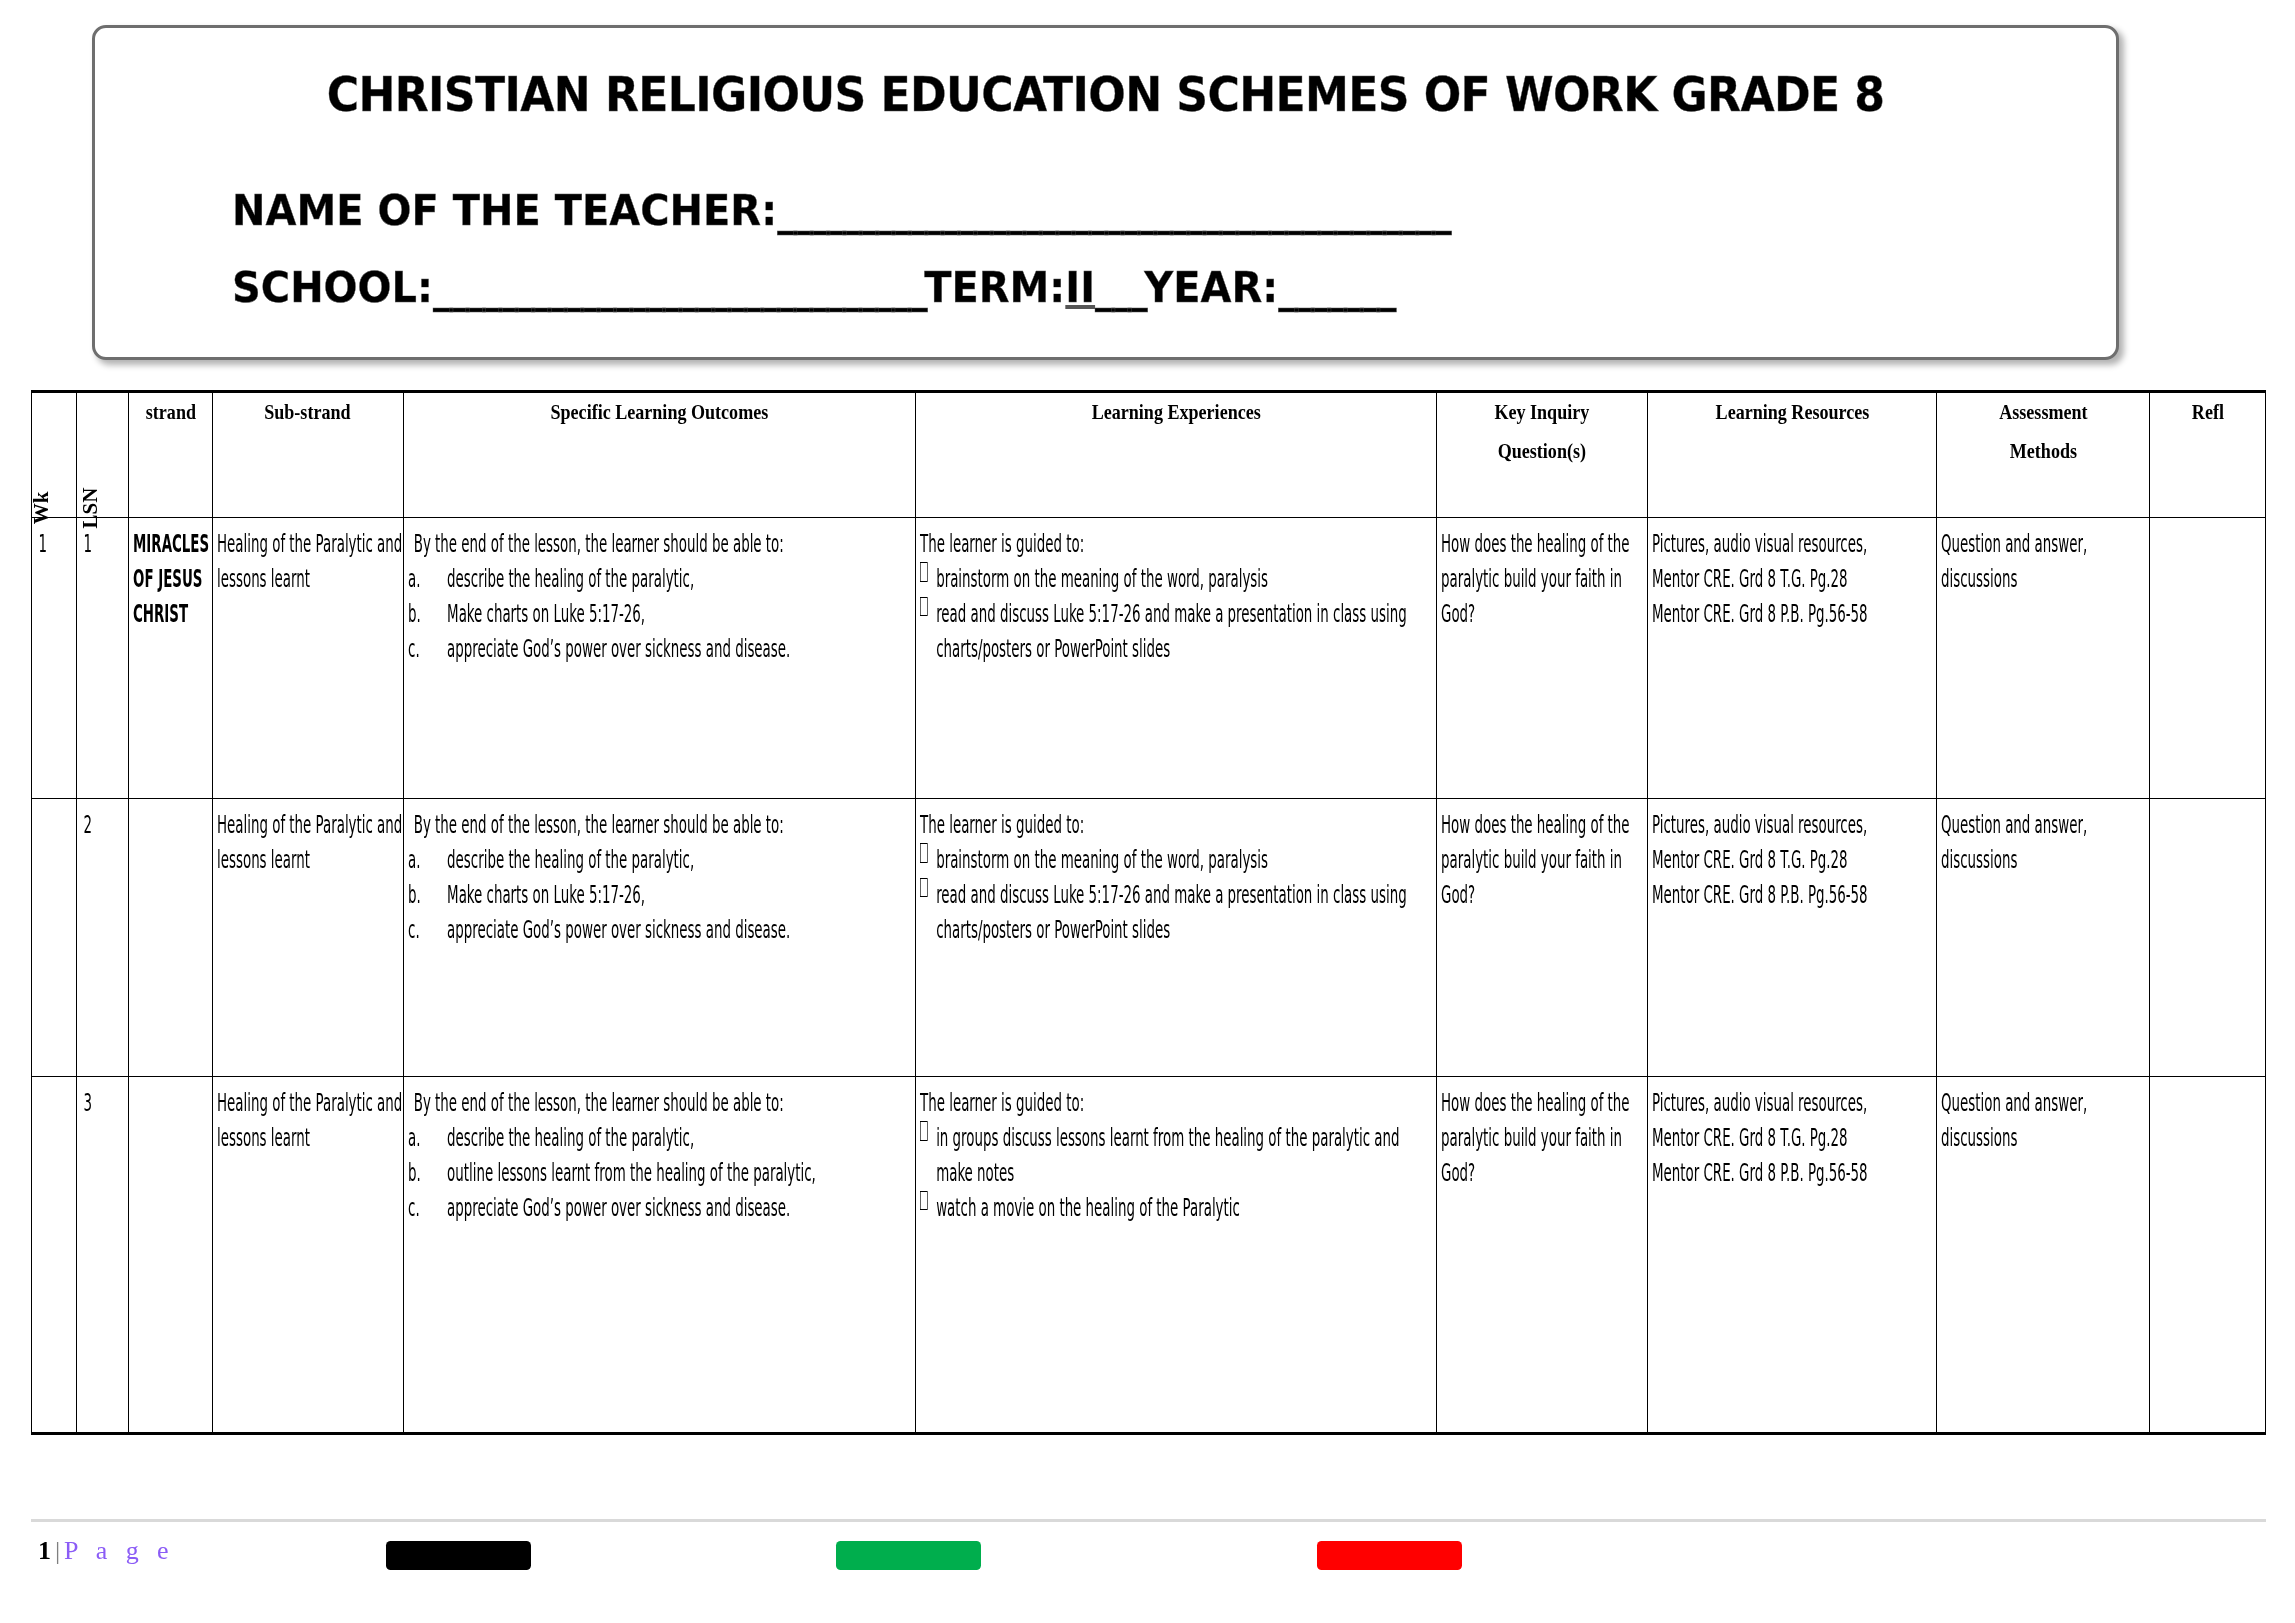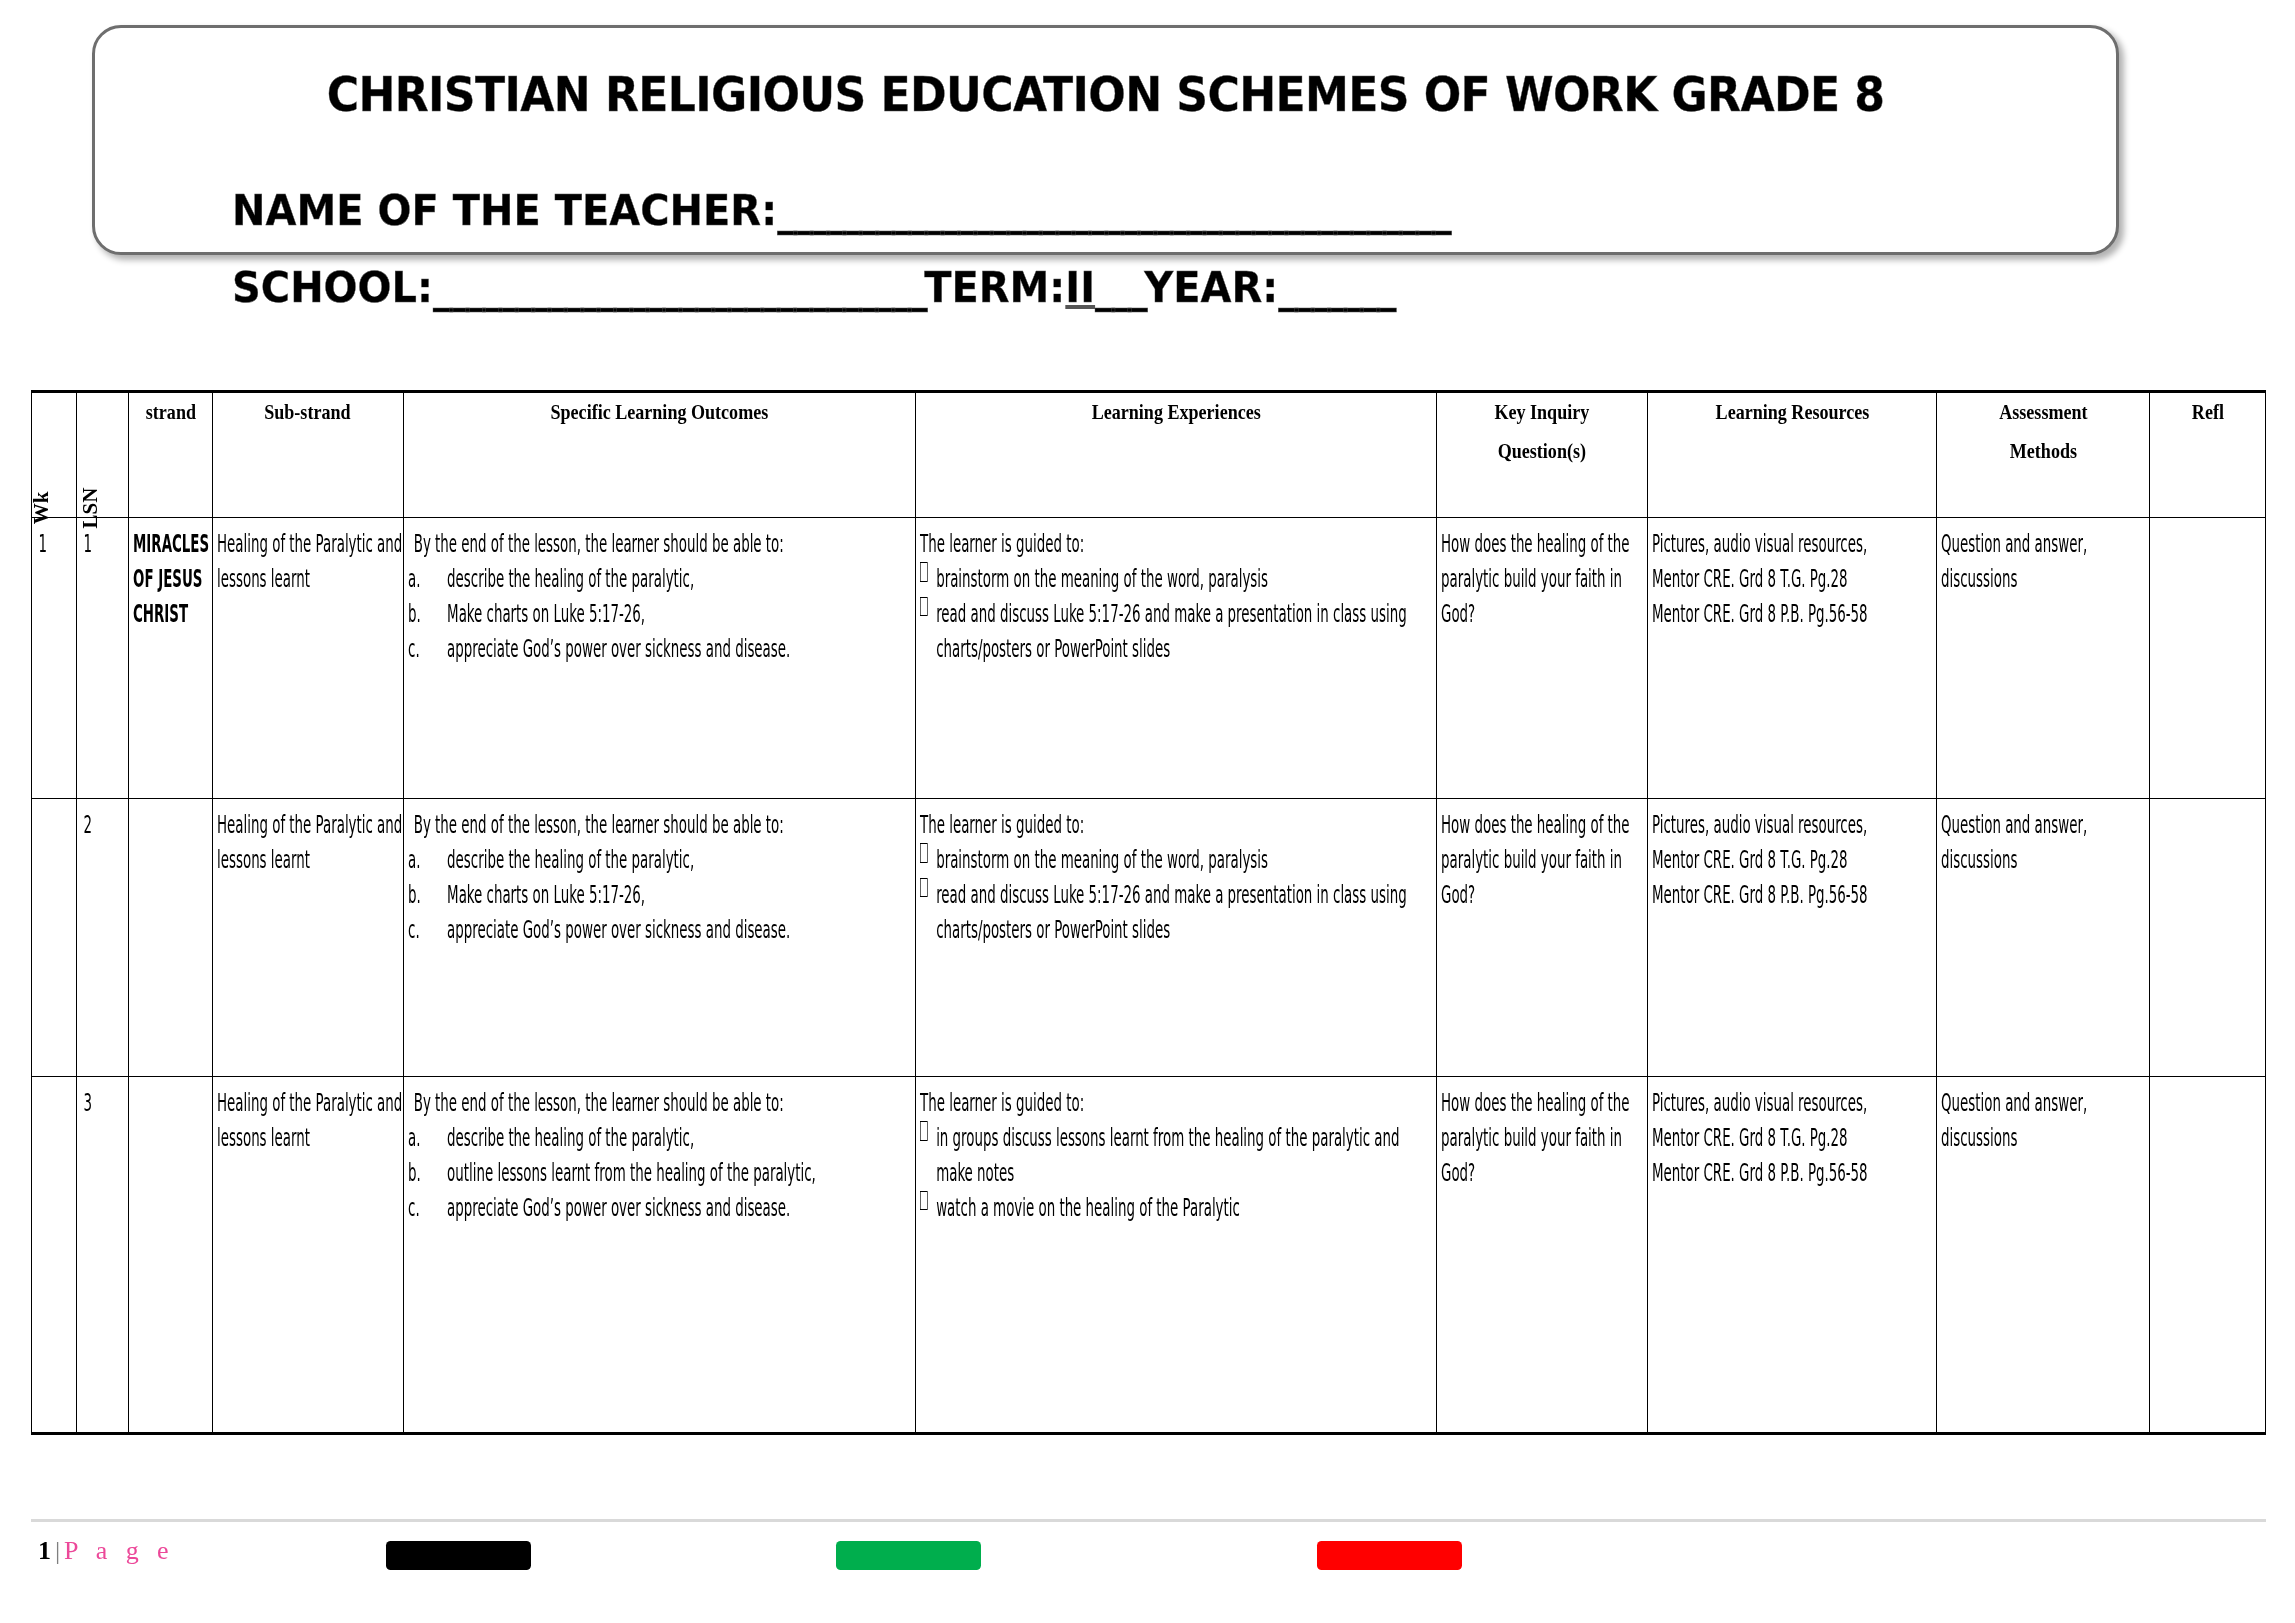--- a/index.html
+++ b/index.html
@@ -14,23 +14,23 @@
     font-family: "Liberation Sans", sans-serif;
     overflow: hidden;
   }
 
   
   .header-box {
     position: absolute;
     left: 92px;
     top: 25px;
     width: 2027px;
-    height: 230px;
+    height: 335px;
     border: 3.3px solid #6e6e6e;
-    border-radius: 29px;
+    border-radius: 14px;
     background: #ffffff;
     box-shadow: 4.6px 4.6px 5.9px rgba(0,0,0,0.30);
     box-sizing: border-box;
   }
 
   .doc-title {
     position: absolute;
     left: 0;
     top: 38px;
     width: 100%;
@@ -183,21 +183,21 @@
     position: absolute;
     left: 38px;
     top: 1536px;
     font-family: "Liberation Serif", serif;
     font-size: 26px;
     color: #808080;
     white-space: nowrap;
   }
   .page-num b { color: #000000; font-weight: bold; }
   .page-num .sep { color: #7f7f7f; font-weight: normal; padding: 0 3.9px; }
-  .page-num .pw { letter-spacing: 5.9px; color: #ec4899; }
+  .page-num .pw { letter-spacing: 5.9px; color: #8b5cf6; }
 
   .cbar {
     position: absolute;
     top: 1541px;
     width: 145px;
     height: 29.4px;
     border-radius: 4.6px;
   }
   .cbar-black { left: 386px; background: #000000; }
   .cbar-green { left: 836px; background: #00AE4D; }

